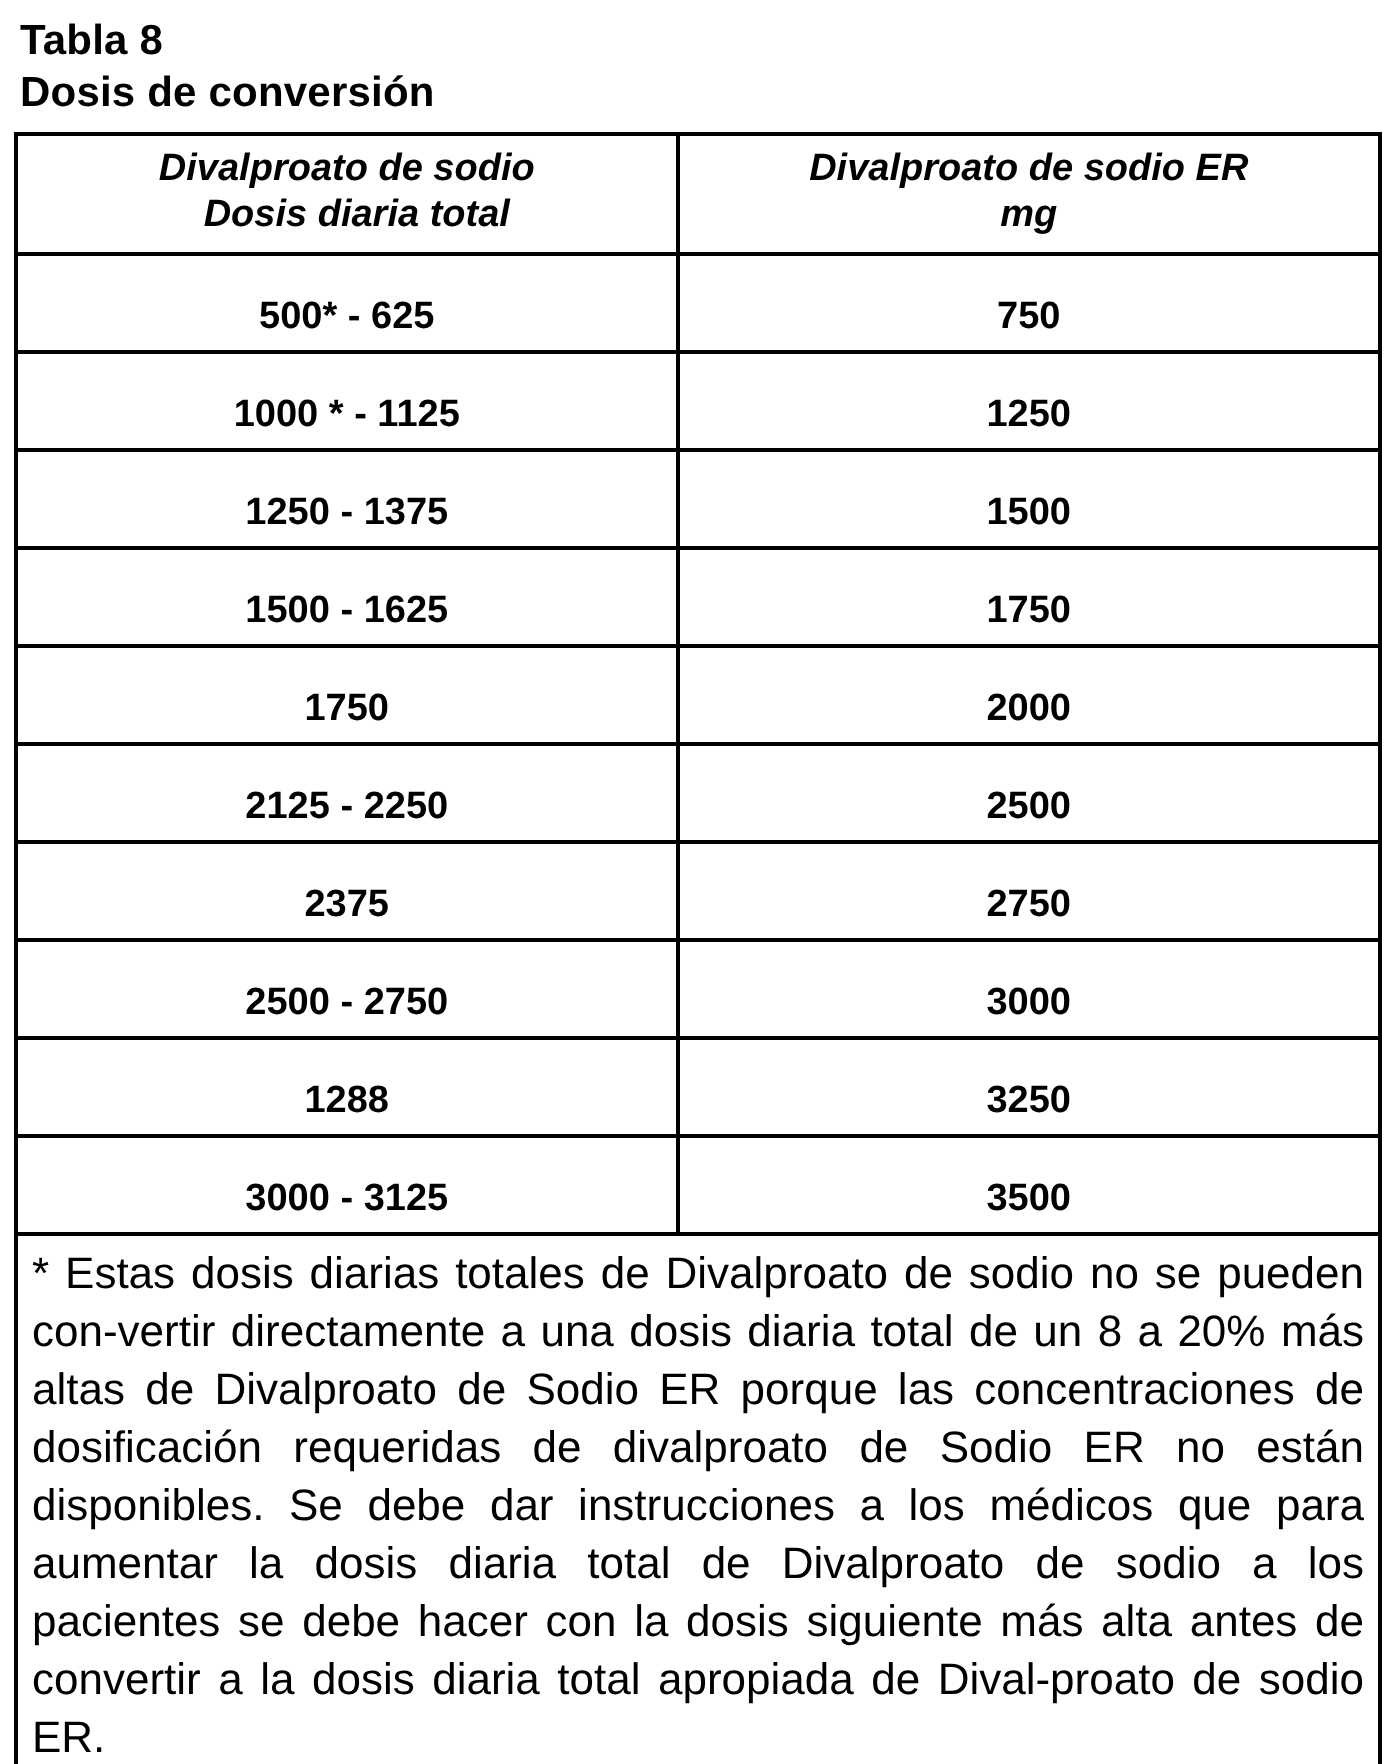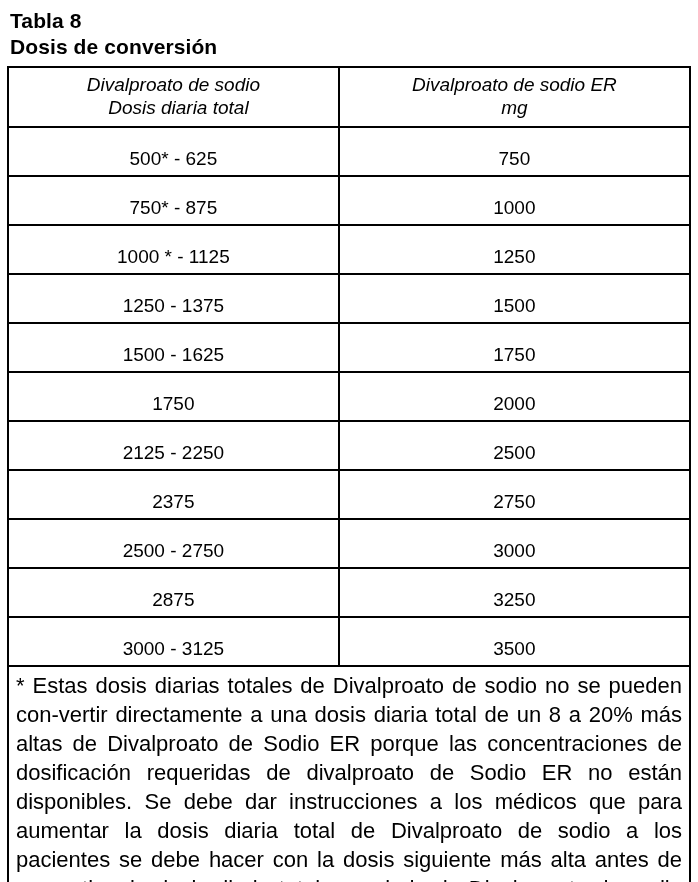--- a/index.html
+++ b/index.html
@@ -27,20 +27,21 @@
     font-size: 21px;
     font-weight: bold;
     line-height: 26px;
     letter-spacing: 0.1px;
   }
   table.dose-table {
     border-collapse: collapse;
     width: 684px;
     margin: 2px 0 0 7px;
     table-layout: fixed;
+    font-weight: bold;
   }
   table.dose-table td {
     border: 2px solid #000000;
     text-align: center;
     font-size: 19px;
     line-height: 22px;
     padding: 20px 2px 5px 2px;
   }
   table.dose-table tr.header-row td {
     font-style: italic;
@@ -106,24 +107,20 @@
           <span>Divalproato de sodio ER</span>
           <span class="sub">mg</span>
         </td>
       </tr>
 
       <tr>
         <td>500* - 625</td>
         <td>750</td>
       </tr>
       <tr>
-        <td>750* - 875</td>
-        <td>1000</td>
-      </tr>
-      <tr>
         <td>1000 * - 1125</td>
         <td>1250</td>
       </tr>
       <tr>
         <td>1250 - 1375</td>
         <td>1500</td>
       </tr>
       <tr>
         <td>1500 - 1625</td>
         <td>1750</td>
@@ -138,21 +135,21 @@
       </tr>
       <tr>
         <td>2375</td>
         <td>2750</td>
       </tr>
       <tr>
         <td>2500 - 2750</td>
         <td>3000</td>
       </tr>
       <tr>
-        <td>2875</td>
+        <td>1288</td>
         <td>3250</td>
       </tr>
       <tr>
         <td>3000 - 3125</td>
         <td>3500</td>
       </tr>
     </tbody>
   </table>
 
   <div class="footnote-box">

